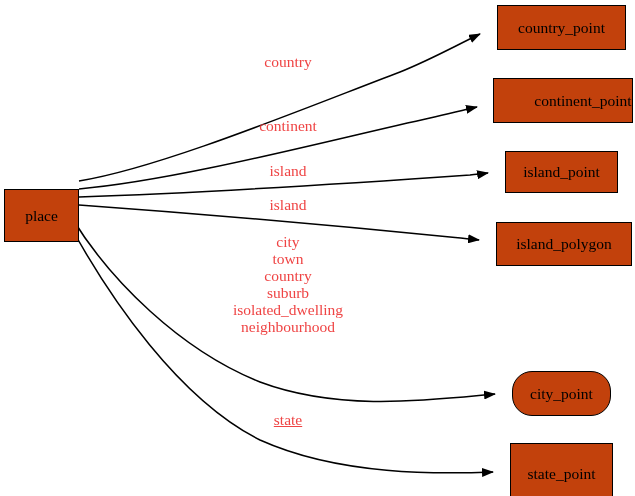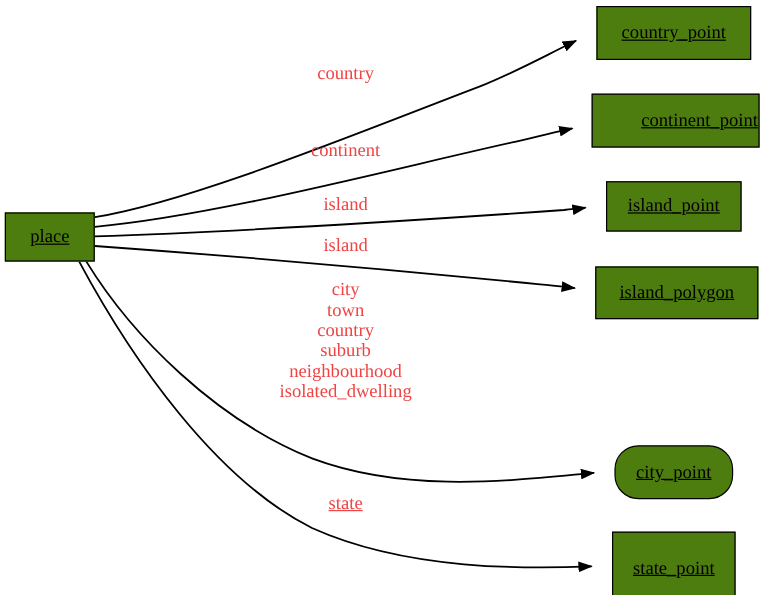--- a/index.html
+++ b/index.html
@@ -19,29 +19,28 @@
     position: absolute;
     left: 0;
     top: 0;
     width: 635px;
     height: 496px;
   }
   .node-box {
     position: absolute;
     box-sizing: border-box;
     border: 1.3px solid #000000;
-    background: #4d7c0f;
+    background: #c2410c;
     display: flex;
     align-items: center;
     justify-content: center;
     color: #000000;
     font-size: 15.5px;
     line-height: 1;
     white-space: nowrap;
-    text-decoration: underline;
   }
   .edge-label {
     position: absolute;
     color: #ef4444;
     font-size: 15.5px;
     line-height: 17px;
     white-space: pre;
     text-align: center;
     transform: translateX(-50%);
   }
@@ -61,21 +60,21 @@
         <path d="M79,181 C160,168 300,110 400,72 C430,60 455,46 480,34" marker-end="url(#arrowhead)" stroke="#000000"></path>
         <path d="M79,189 C180,180 330,140 430,118 C452,113 463,110 477,107" marker-end="url(#arrowhead)" stroke="#000000"></path>
         <path d="M79,197 C200,193 370,182 470,175 C477,174 482,174 488,173" marker-end="url(#arrowhead)" stroke="#000000"></path>
         <path d="M79,205 C190,213 350,227 450,237 C462,238 470,239 479,240" marker-end="url(#arrowhead)" stroke="#000000"></path>
         <path d="M72,218 C110,280 180,350 260,382 C340,412 430,400 495,394" marker-end="url(#arrowhead)" stroke="#000000"></path>
         <path d="M66,218 C110,300 180,400 260,440 C340,476 440,474 493,472" marker-end="url(#arrowhead)" stroke="#000000"></path>
       </g>
   </svg>
 
   <div id="nodes-layer">
-      <div class="node-box" style="left: 4px; top: 177px; width: 75px; height: 41px;">
+      <div class="node-box" style="left: 4px; top: 189px; width: 75px; height: 53px;">
         <span>place</span>
       </div>
       <div class="node-box" style="left: 497px; top: 5px; width: 129px; height: 45px;">
         <span>country_point</span>
       </div>
       <div class="node-box" style="left: 493px; top: 78px; width: 140px; height: 45px; padding-left: 40px;">
         <span>continent_point</span>
       </div>
       <div class="node-box" style="left: 505px; top: 151px; width: 113px; height: 42px; align-items: center;">
         <span>island_point</span>
@@ -88,17 +87,17 @@
       </div>
       <div class="node-box" style="left: 510px; top: 443px; width: 103px; height: 61px;">
         <span>state_point</span>
       </div>
     </div>
   <div id="labels-layer">
       <div class="edge-label" style="left: 288px; top: 53px;"><div>country</div></div>
       <div class="edge-label" style="left: 288px; top: 117px;"><div>continent</div></div>
       <div class="edge-label" style="left: 288px; top: 162px;"><div>island</div></div>
       <div class="edge-label" style="left: 288px; top: 196px;"><div>island</div></div>
-      <div class="edge-label" style="left: 288px; top: 233px;"><div>city</div><div>town</div><div>country</div><div>suburb</div><div>neighbourhood</div><div>isolated_dwelling</div></div>
+      <div class="edge-label" style="left: 288px; top: 233px;"><div>city</div><div>town</div><div>country</div><div>suburb</div><div>isolated_dwelling</div><div>neighbourhood</div></div>
       <div class="edge-label" style="left: 288px; top: 411px; text-decoration: underline;"><div>state</div></div>
     </div>
 
 </div>
 
 </body></html>

